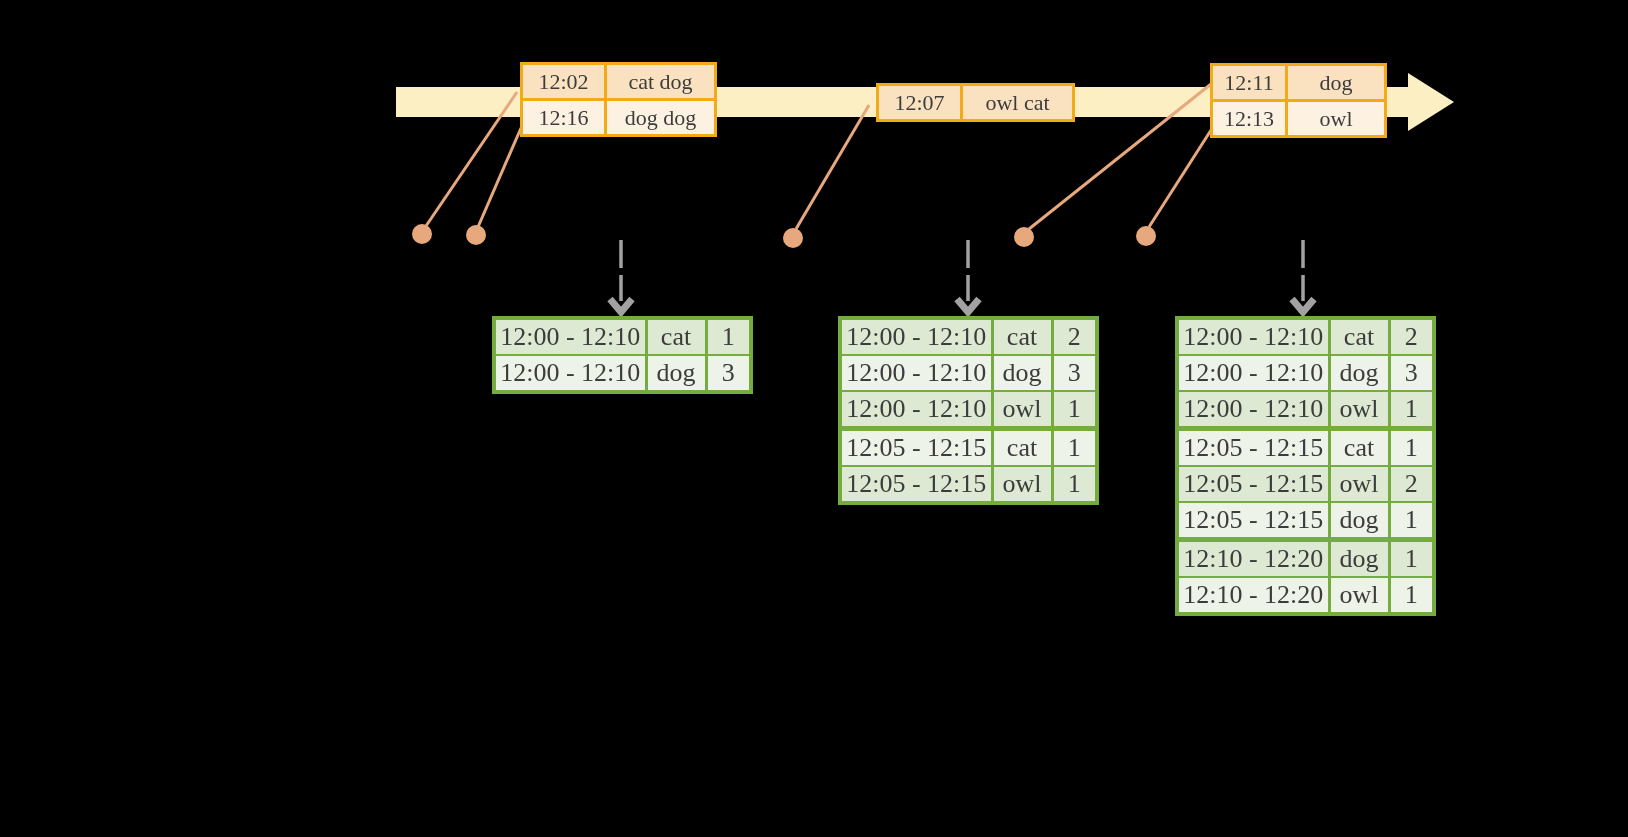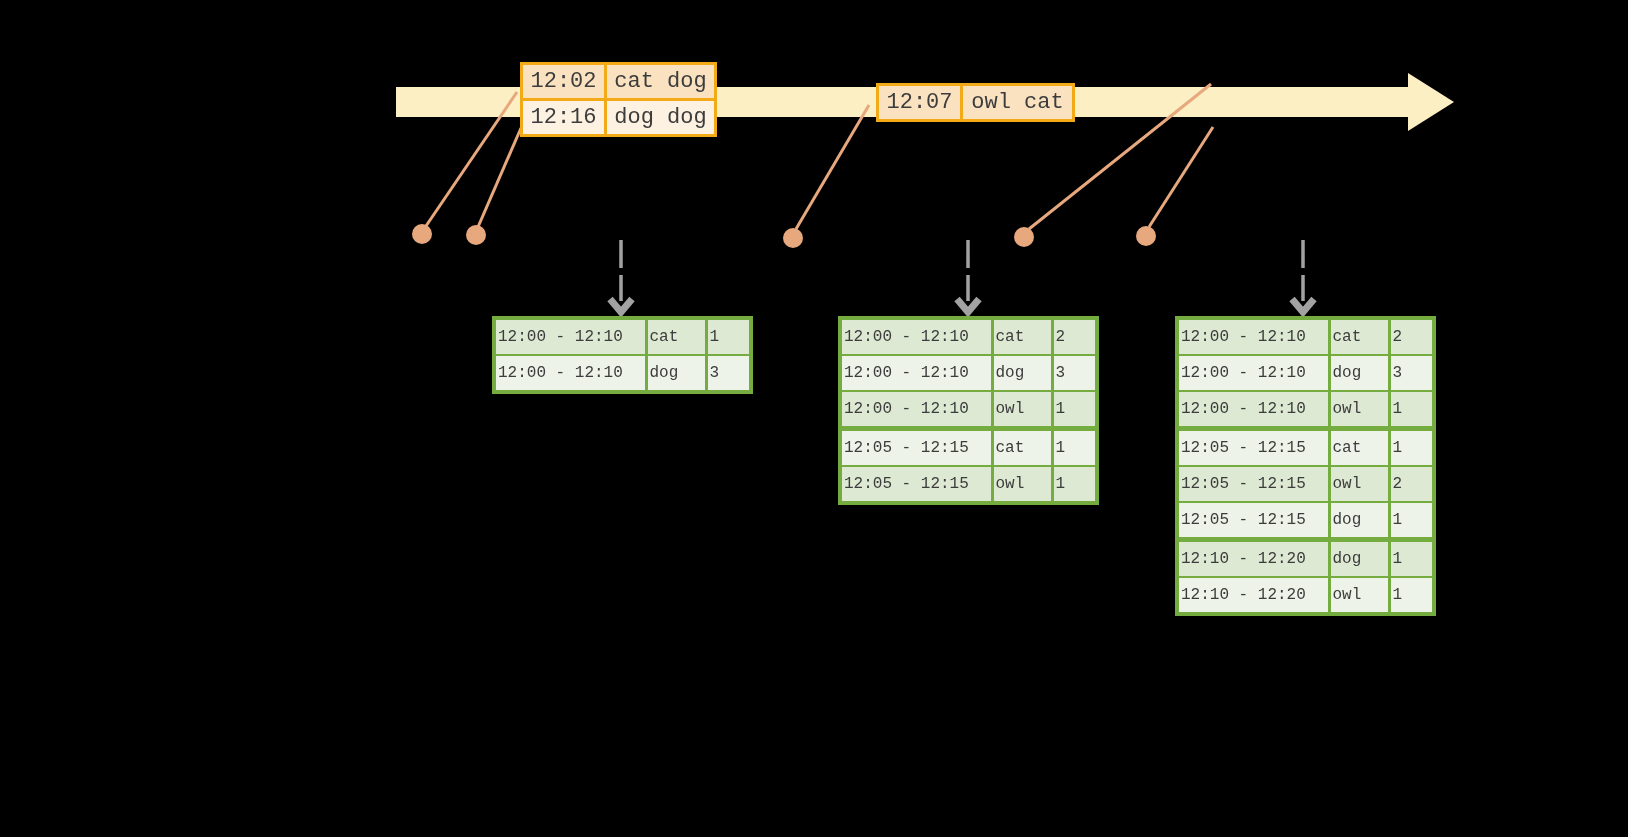--- a/index.html
+++ b/index.html
@@ -10,21 +10,21 @@
     --connector:#e8a87d;
     --trigger-arrow:#a2a2a2;
     --result-border:#75ac40;
     --result-row-dark:#dde9d2;
     --result-row-light:#eef3e9;
     --text:#3c3c3c;
   }
   html,body{margin:0;padding:0;background:#000;}
   .canvas{
     position:relative;width:1628px;height:837px;background:#000;overflow:hidden;
-    font-family:Liberation Mono, monospace;
+    font-family:Liberation Serif, serif;
   }
   svg.overlay{position:absolute;left:0;top:0;z-index:0;}
   .band{fill:var(--timeline-band);}
   .conn{stroke:var(--connector);stroke-width:3;}
   .dot{fill:var(--connector);}
   .dash{stroke:var(--trigger-arrow);stroke-width:3.5;stroke-dasharray:28 7;}
   .chev{stroke:var(--trigger-arrow);stroke-width:7;fill:none;stroke-linecap:butt;}
 
   table{border-collapse:collapse;position:absolute;z-index:1;table-layout:fixed;}
 
@@ -46,22 +46,22 @@
   #evt-2 .col-time{width:75px;}
   #evt-2 .col-words{width:99px;}
 
   
   .result-table{border:4px solid var(--result-border);}
   .result-table td{
     border-left:3px solid var(--result-border);
     border-right:3px solid var(--result-border);
     border-top:2px solid var(--result-border);
     border-bottom:2px solid var(--result-border);
-    height:34px;vertical-align:middle;
-    font-size:16px;color:var(--text);padding:0 2px;overflow:hidden;white-space:nowrap;
+    height:34px;text-align:center;vertical-align:middle;
+    font-size:26px;color:var(--text);padding:0 2px;overflow:hidden;white-space:nowrap;
   }
   .result-table tr.group-start td{border-top:5px solid var(--result-border);}
   .result-table tr.dark td{background:var(--result-row-dark);}
   .result-table tr.light td{background:var(--result-row-light);}
   .col-window{width:152px;}
   .col-word{width:60px;}
   .col-count{width:45px;}
   #res-0{left:492px;top:316px;}
   #res-1{left:838px;top:316px;}
   #res-2{left:1175px;top:316px;}
@@ -122,20 +122,36 @@
         <col class="col-time">
         <col class="col-words">
       </colgroup>
     <tbody>
         <tr class="dark">
           <td>12:07</td>
           <td>owl cat</td>
         </tr>
       </tbody>
   </table>
+  <table class="event-table" id="evt-2">
+    <colgroup>
+        <col class="col-time">
+        <col class="col-words">
+      </colgroup>
+    <tbody>
+        <tr class="dark">
+          <td>12:11</td>
+          <td>dog</td>
+        </tr>
+        <tr class="light">
+          <td>12:13</td>
+          <td>owl</td>
+        </tr>
+      </tbody>
+  </table>
 
   <table class="result-table" id="res-0">
     <colgroup>
         <col class="col-window">
         <col class="col-word">
         <col class="col-count">
       </colgroup>
     <tbody>
         <tr class="dark">
           <td>12:00 - 12:10</td>

